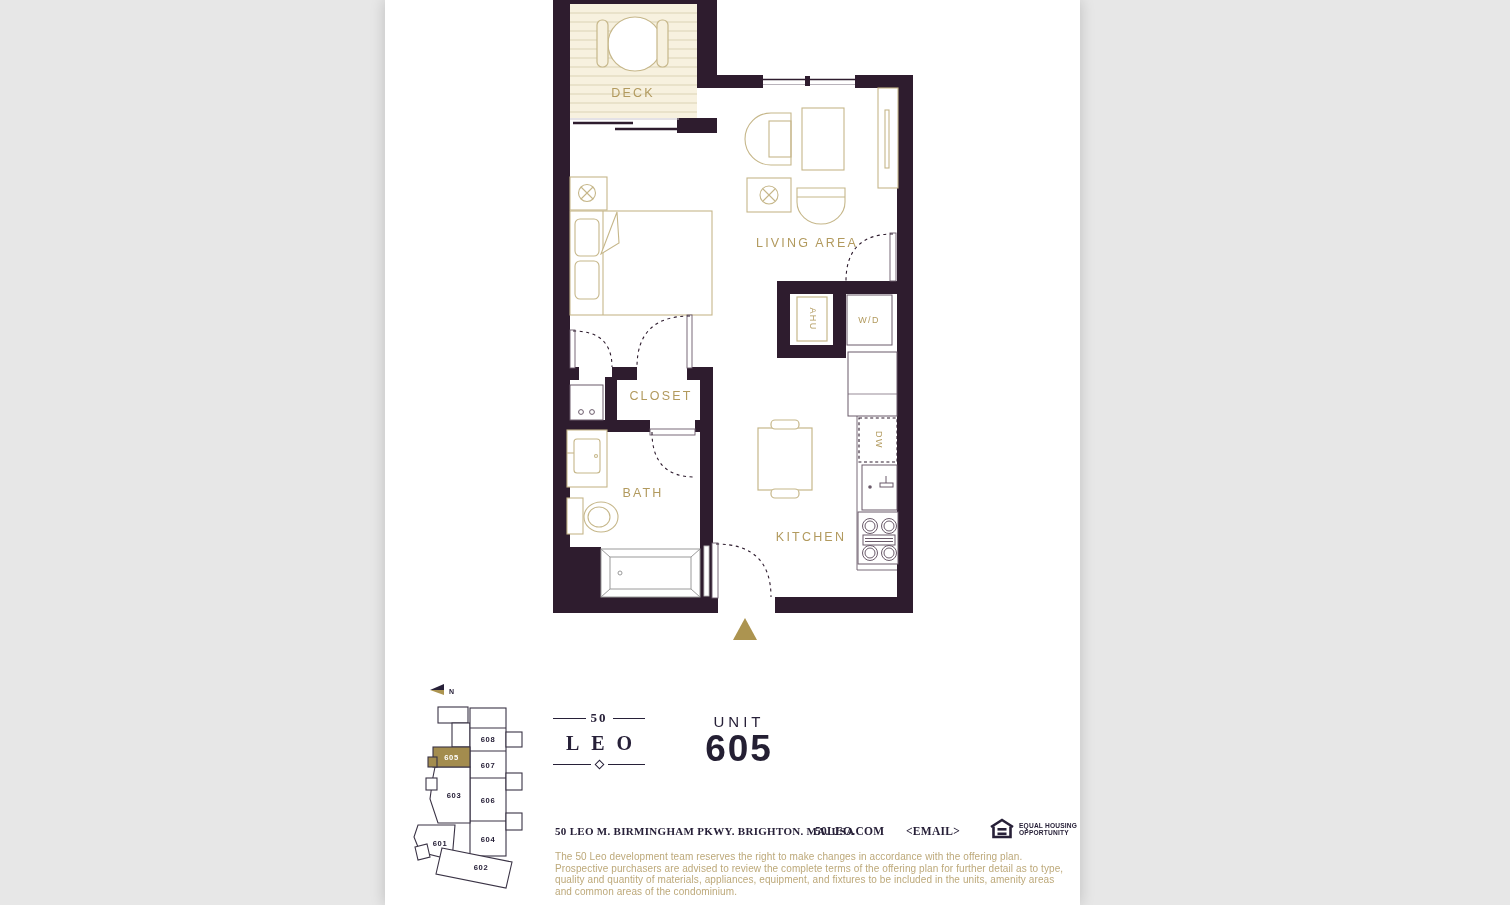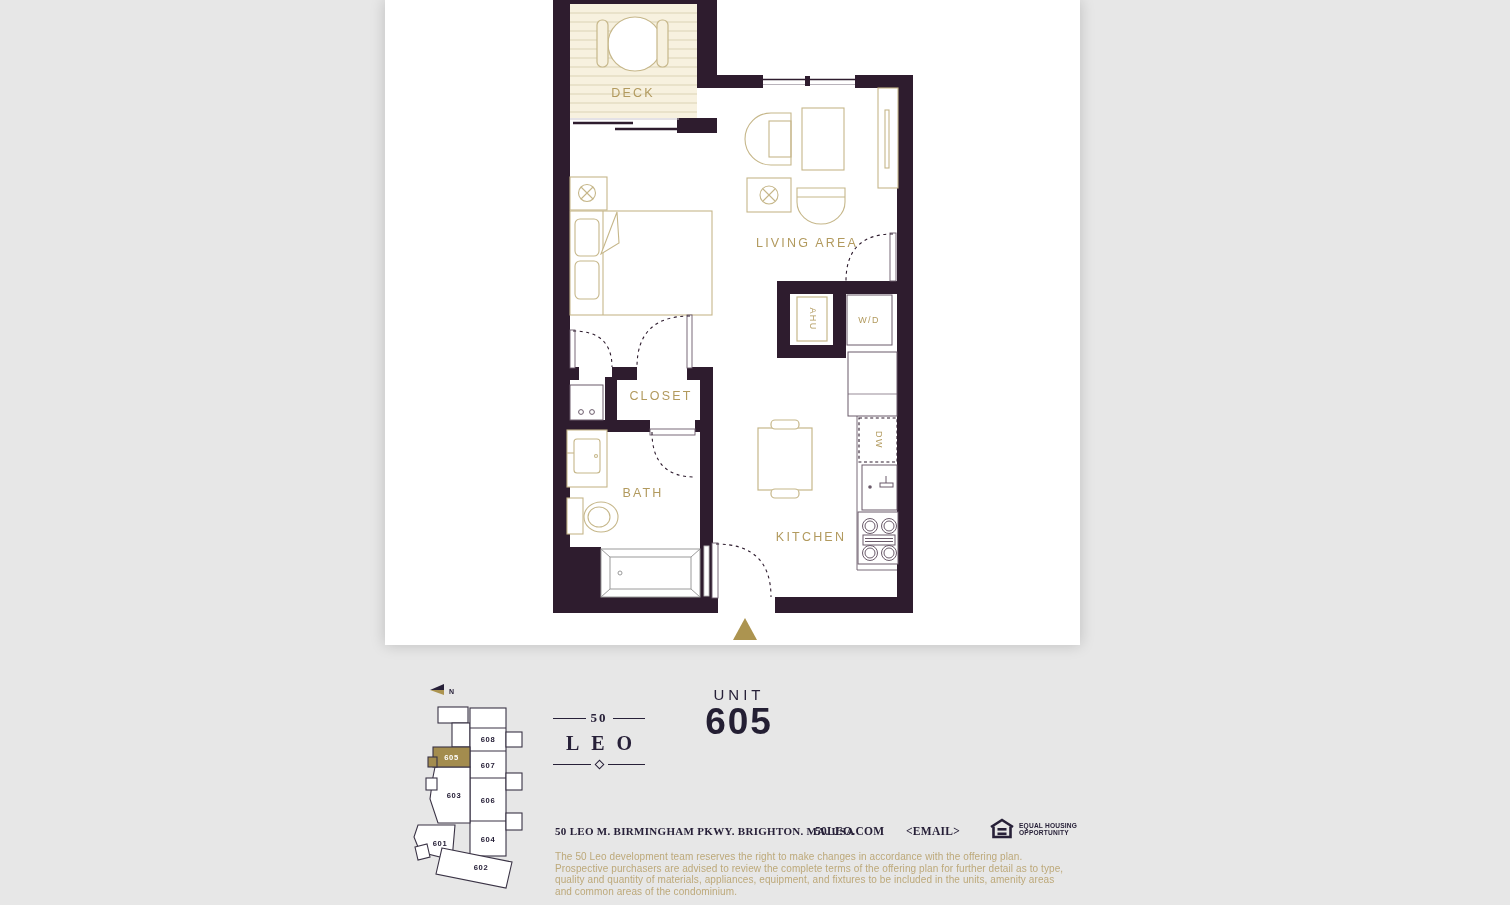--- a/index.html
+++ b/index.html
@@ -3,21 +3,21 @@
 <meta charset="utf-8">
 <style>
   html,body{margin:0;padding:0;}
   body{
     width:1510px;height:905px;position:relative;overflow:hidden;
     background:#e7e7e7;
     font-family:"Liberation Sans",sans-serif;
     -webkit-font-smoothing:antialiased;
   }
   .paper{
-    position:absolute;left:385px;top:0;width:695px;height:645px;
+    position:absolute;left:385px;top:0;width:695px;height:905px;
     background:#ffffff;box-shadow:0 0 14px rgba(0,0,0,.18);
   }
   svg text{user-select:none;}
   .plan-label{
     font-family:"Liberation Sans",sans-serif;font-size:12.5px;letter-spacing:2.2px;
     fill:#b29a5e;text-anchor:middle;
   }
   .plan-label-sm{
     font-family:"Liberation Sans",sans-serif;font-size:9px;letter-spacing:1.4px;
     fill:#b29a5e;text-anchor:middle;
@@ -34,21 +34,21 @@
   .logo-50{font-family:"Liberation Serif",serif;font-weight:bold;font-size:13px;letter-spacing:2px;}
   .logo-name{
     font-family:"Liberation Serif",serif;font-weight:bold;font-size:20px;
     letter-spacing:12px;text-align:center;padding-left:12px;margin:1px 0 2px 0;line-height:32px;
   }
   .logo-row3{display:flex;align-items:center;justify-content:center;gap:5px;}
   .logo-diamond{
     width:5px;height:5px;border:1px solid #272038;transform:rotate(45deg);
   }
   
-  .unit-block{position:absolute;left:274px;top:686px;width:160px;text-align:center;color:#272038;}
+  .unit-block{position:absolute;left:274px;top:713px;width:160px;text-align:center;color:#272038;}
   .unit-word{font-size:15px;letter-spacing:4px;}
   .unit-number{font-size:37px;font-weight:bold;letter-spacing:2px;line-height:38px;color:#241f33;}
   
   .details{position:absolute;left:468px;top:686px;color:#272038;}
   .detail-row{font-size:12.5px;font-weight:bold;letter-spacing:.6px;margin-bottom:18.5px;}
   
   .footer-address{position:absolute;left:170px;top:825px;font-family:"Liberation Serif",serif;
     font-weight:bold;font-size:11px;letter-spacing:.3px;color:#272038;}
   .footer-site{position:absolute;left:430px;top:825px;font-family:"Liberation Serif",serif;
     font-weight:bold;font-size:11.5px;letter-spacing:.3px;color:#272038;}

